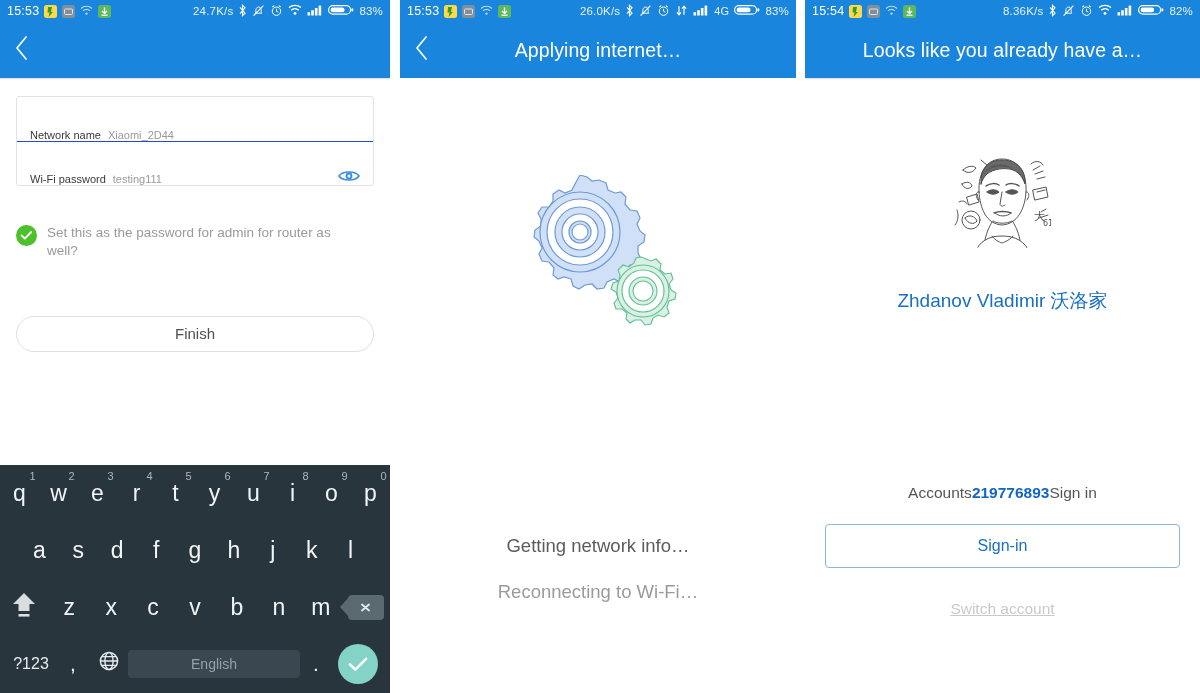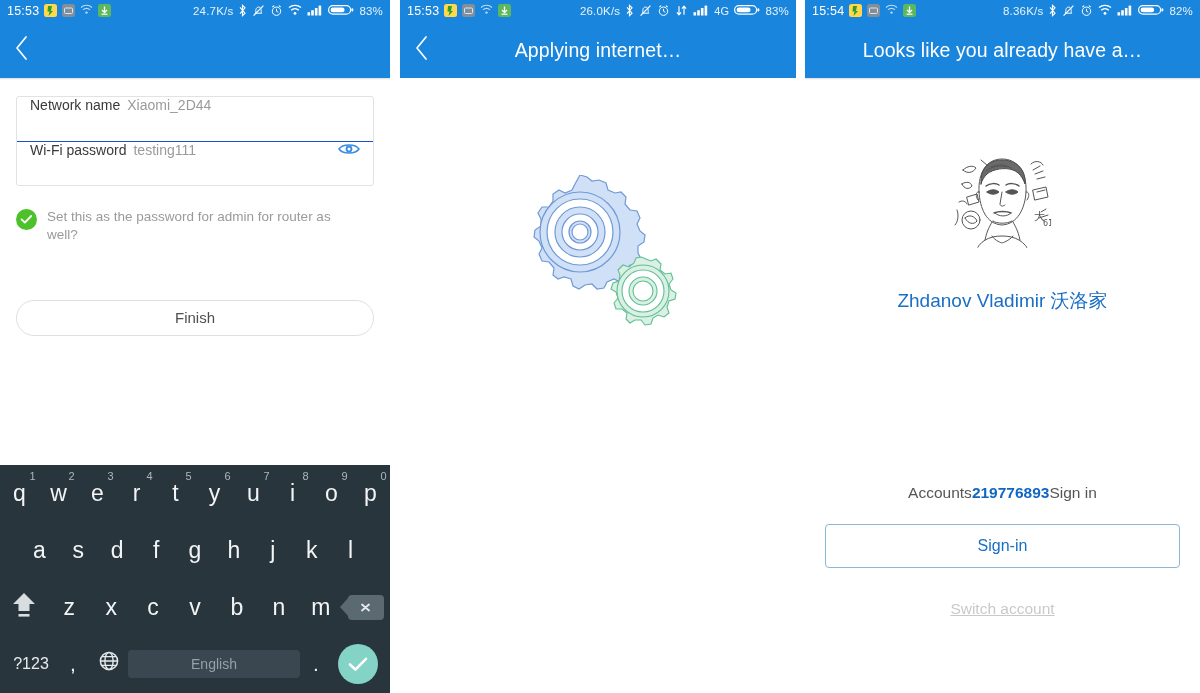--- a/index.html
+++ b/index.html
@@ -14,21 +14,21 @@
   #panel-1{ width:390px; }
   #panel-2{ width:396px; margin-left:10px; }
   #panel-3{ width:395px; margin-left:9px; }
 
   
   .statusbar{
     height:22px; background:#1a85dc; color:#fff;
     display:flex; align-items:center; padding:0 7px;
     font-size:12px; letter-spacing:.2px;
   }
-  .sb-left{ display:flex; align-items:flex-start; gap:5px; }
+  .sb-left{ display:flex; align-items:flex-end; gap:5px; }
   .sb-right{ display:flex; align-items:center; gap:5px; margin-left:auto; }
   .sb-time{ font-size:12.5px; color:#fff; }
   .sb-net{ font-size:11.5px; color:#e8f2fb; }
   .sb-batt-txt{ font-size:11.5px; color:#e8f2fb; }
   .sb-4g{ font-size:11px; color:#e8f2fb; }
   .sq-icon{ width:13px; height:13px; border-radius:2.5px; display:inline-block; position:relative; }
   .sq-green{ background:#ffd84d; }
   .sq-gray{ background:#7f8f9c; }
   .sq-dl{ background:#5cb85c; }
   .glyph{ display:inline-block; line-height:1; }
@@ -48,29 +48,29 @@
     letter-spacing:.1px;
   }
   .header-shadow{ height:2px; background:linear-gradient(#dcdcdc,#ffffff); }
 
   
   .body1{ padding:16px; }
   .field-card{
     border:1px solid #e2e2e2; border-radius:3px; background:#fff;
   }
   .field-row{
-    height:44px; display:flex; align-items:flex-start; padding:0 13px;
-    font-size:14px; position:relative;
+    height:44px; display:flex; align-items:flex-end; padding:0 13px;
+    font-size:11px; position:relative;
   }
   .field-row + .field-row{ border-top:1px solid #1d4ed8; }
   .field-label{ color:#3a3a3a; }
   .field-value{ color:#9a9a9a; margin-left:7px; }
   .eye{ margin-left:auto; cursor:pointer; }
 
-  .checkline{ display:flex; align-items:flex-start; margin-top:22px; padding-right:18px; }
+  .checkline{ display:flex; align-items:flex-start; margin-top:38px; padding-right:18px; }
   .check{
     width:21px; height:21px; border-radius:50%; background:#4cc12a;
     flex:none; display:flex; align-items:center; justify-content:center; margin-top:1px;
     cursor:pointer;
   }
   .check svg{ display:block; }
   .check-text{
     margin-left:10px; font-size:13.5px; color:#9a9a9a; line-height:1.32; max-width:300px;
   }
 
@@ -494,20 +494,24 @@
             <circle cx="2" cy="-6" r="26" fill="#daf0e4"></circle>
             <circle cx="2" cy="-6" r="21" fill="#ffffff"></circle>
             <circle cx="2" cy="-6" r="14" fill="#daf0e4"></circle>
             <circle cx="2" cy="-6" r="10" fill="#ffffff"></circle>
           </g>
         </g>
       </svg>
     </span>
   </div>
 
+  <div class="status-lines">
+    <div class="status-line-1">Getting network info…</div>
+    <div class="status-line-2">Reconnecting to Wi-Fi…</div>
+  </div>
 </div>
 
 <div class="panel" id="panel-3">
 
   <div class="statusbar">
     <div class="sb-left">
       <span class="sb-time">15:54</span>
       <span class="sq-icon sq-green">
         <svg width="13" height="13" viewBox="0 0 13 13">
             <path d="M4 2 L8 2 L7 7 L9 7 L4.5 12 L5.5 7.5 L3.5 7.5 Z" fill="#2f9e2f"></path>

